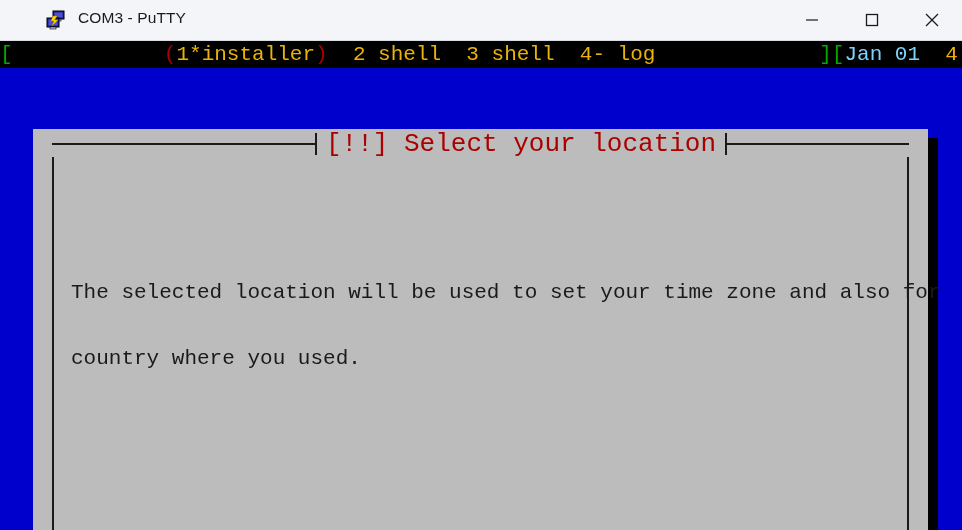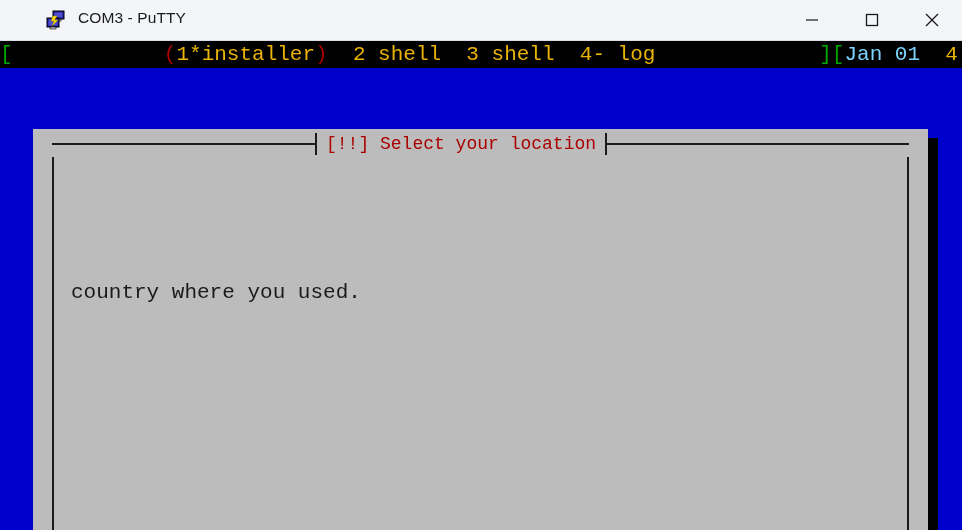--- a/index.html
+++ b/index.html
@@ -58,21 +58,21 @@
   }
   #title-wrap {
     position: absolute; left: 19px; top: 2px; width: 857px; height: 26px;
     display: flex; align-items: center; pointer-events: none;
   }
   #title-gapL { width: 263px; height: 26px; background: #bcbcbc;
                 display: flex; align-items: center; }
   #title-gapL .bar { width: 100%; height: 2px; background: #1a1a1a; }
   #title-tickL, #title-tickR { width: 2px; height: 22px; background: #1a1a1a; flex: none; }
   #dlg-title {
-    color: #aa0000; font-size: 18px; line-height: 26px; white-space: pre;
+    color: #aa0000; font-size: 26px; line-height: 26px; white-space: pre;
     padding: 0 9px; background: #bcbcbc;
   }
   #title-gapR { flex: 1; height: 26px; background: #bcbcbc; display: flex; align-items: center; }
   #title-gapR .bar { width: 100%; height: 2px; background: #1a1a1a; }
 
   #dlg-body {
     position: absolute; left: 19px; top: 31px;
     width: 857px; height: 400px; padding: 12px 19px 0 19px;
     color: #1a1a1a; font-size: 21px; line-height: 22px;
     white-space: pre; font-family: "Liberation Mono", "DejaVu Sans Mono", monospace;
@@ -135,20 +135,21 @@
         <div id="dlg-title">[!!] Select your location</div>
         <div id="title-tickR"></div>
         <div id="title-gapR">
             <div class="bar"></div>
           </div>
       </div>
 
       <div id="dlg-body">
 
         <div class="para">
+          <div>The selected location will be used to set your time zone and also for</div>
           <div>country where you used.</div>
         </div>
 
         
 
         
 
         
 
         

